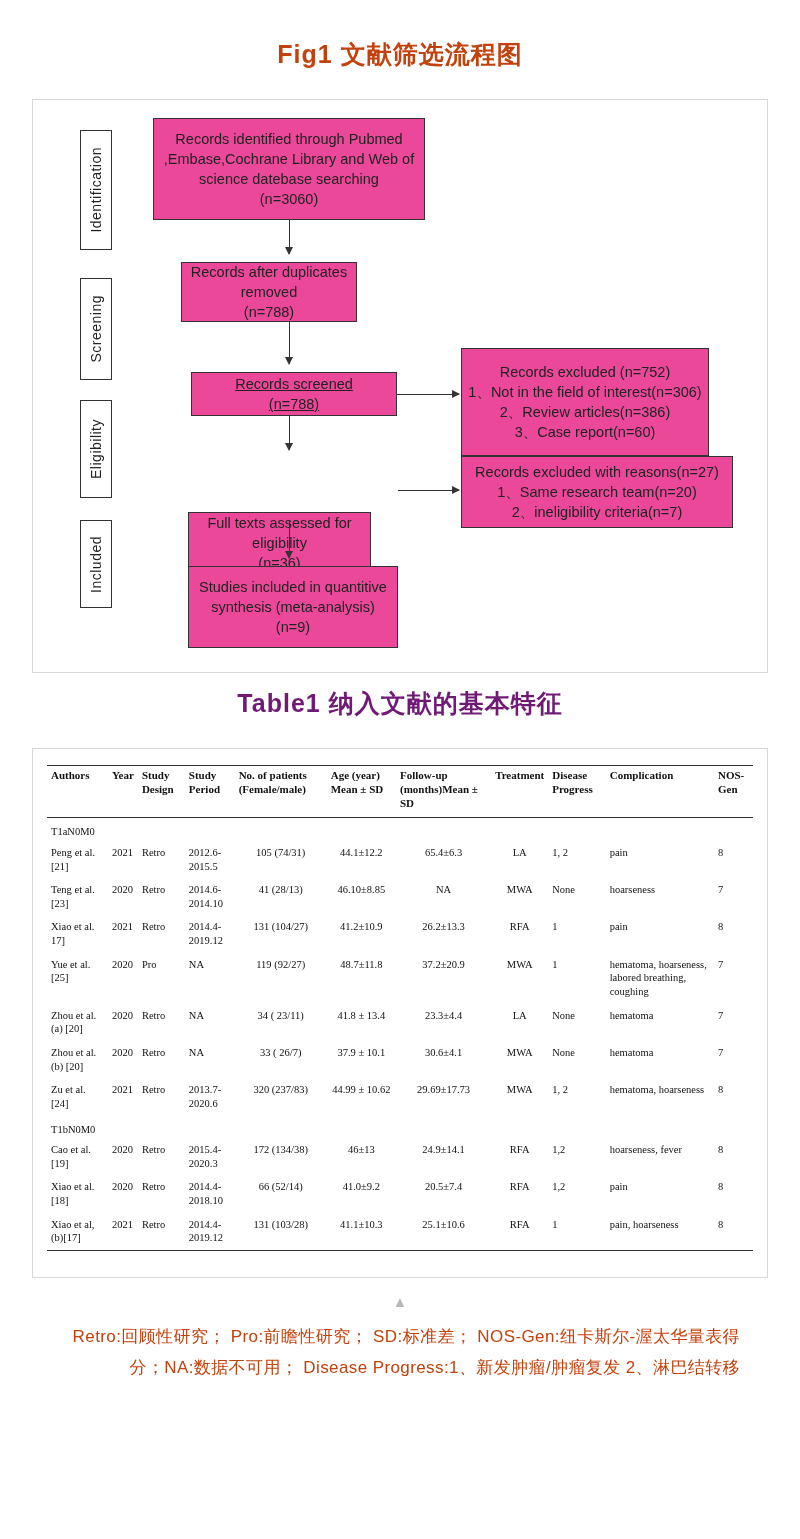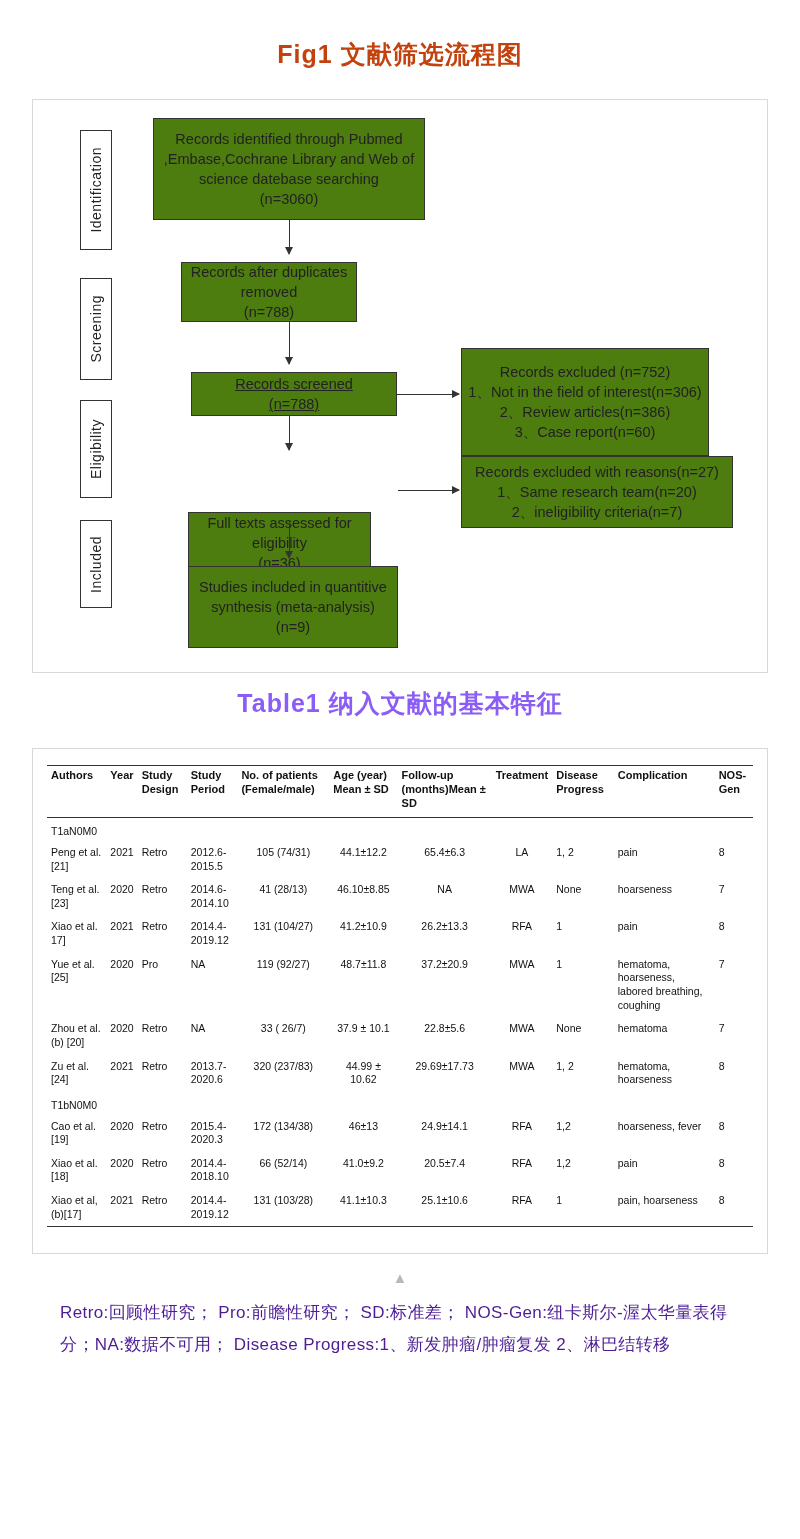--- a/index.html
+++ b/index.html
@@ -23,21 +23,21 @@
     letter-spacing: 1px;
     color: #c2410c;
     padding-top: 38px;
     padding-bottom: 0;
   }
   .table-title {
     text-align: center;
     font-size: 25px;
     font-weight: bold;
     letter-spacing: 1px;
-    color: #8b5cf6;
+    color: #701a75;
     margin-top: 14px;
   }
 
   
   .flow-wrap {
     margin: 28px 32px 0 32px;
     border: 1px solid #d8d8d8;
     height: 572px;
     position: relative;
     background: #fff;
@@ -60,21 +60,21 @@
     writing-mode: vertical-rl;
     transform: rotate(180deg);
     font-size: 14px;
     letter-spacing: .5px;
     white-space: nowrap;
   }
 
   .box {
     position: absolute;
     border: 1px solid #333;
-    background: #4d7c0f;
+    background: #ec4899;
     box-sizing: border-box;
     display: flex;
     align-items: center;
     justify-content: center;
     text-align: center;
     font-size: 14.5px;
     line-height: 1.38;
     padding: 4px 6px;
   }
 
@@ -110,21 +110,21 @@
   
   .table-wrap {
     margin: 28px 32px 0 32px;
     border: 1px solid #d8d8d8;
     padding: 16px 14px 26px 14px;
     background: #fff;
   }
   table.lit {
     border-collapse: collapse;
     width: 100%;
-    font-family: Liberation Sans, sans-serif;
+    font-family: Liberation Serif, serif;
     font-size: 10.5px;
     color: #111;
   }
   table.lit thead th {
     font-weight: bold;
     font-size: 11px;
     text-align: left;
     vertical-align: top;
     padding: 3px 4px 7px 4px;
     border-top: 1.3px solid #333;
@@ -148,24 +148,24 @@
   
   .caret {
     text-align: center;
     margin-top: 16px;
     color: #b9b9b9;
     font-size: 15px;
     line-height: 1;
   }
   .notes {
     margin: 12px 60px 30px 60px;
-    text-align: left;
+    text-align: right;
     font-size: 17px;
     line-height: 1.85;
-    color: #4c1d95;
+    color: #c2410c;
     letter-spacing: .4px;
   }
 </style>
 </head>
 <body>
 
 <div class="fig-title">Fig1 文献筛选流程图</div>
 
 <div class="flow-wrap">
   <div class="flow-inner">
@@ -301,27 +301,40 @@
           <td>NA</td>
           <td class="c-center">119 (92/27)</td>
           <td class="c-center">48.7±11.8</td>
           <td class="c-center">37.2±20.9</td>
           <td class="c-center">MWA</td>
           <td>1</td>
           <td>hematoma, hoarseness, labored breathing, coughing</td>
           <td>7</td>
         </tr>
         <tr class="">
+          <td>Zhou et al. (a) [20]</td>
+          <td>2020</td>
+          <td>Retro</td>
+          <td>NA</td>
+          <td class="c-center">34 ( 23/11)</td>
+          <td class="c-center">41.8 ± 13.4</td>
+          <td class="c-center">23.3±4.4</td>
+          <td class="c-center">LA</td>
+          <td>None</td>
+          <td>hematoma</td>
+          <td>7</td>
+        </tr>
+        <tr class="">
           <td>Zhou et al. (b) [20]</td>
           <td>2020</td>
           <td>Retro</td>
           <td>NA</td>
           <td class="c-center">33 ( 26/7)</td>
           <td class="c-center">37.9 ± 10.1</td>
-          <td class="c-center">22.8±5.6</td>
+          <td class="c-center">30.6±4.1</td>
           <td class="c-center">MWA</td>
           <td>None</td>
           <td>hematoma</td>
           <td>7</td>
         </tr>
         <tr class="">
           <td>Zu et al. [24]</td>
           <td>2021</td>
           <td>Retro</td>
           <td>2013.7-2020.6</td>

